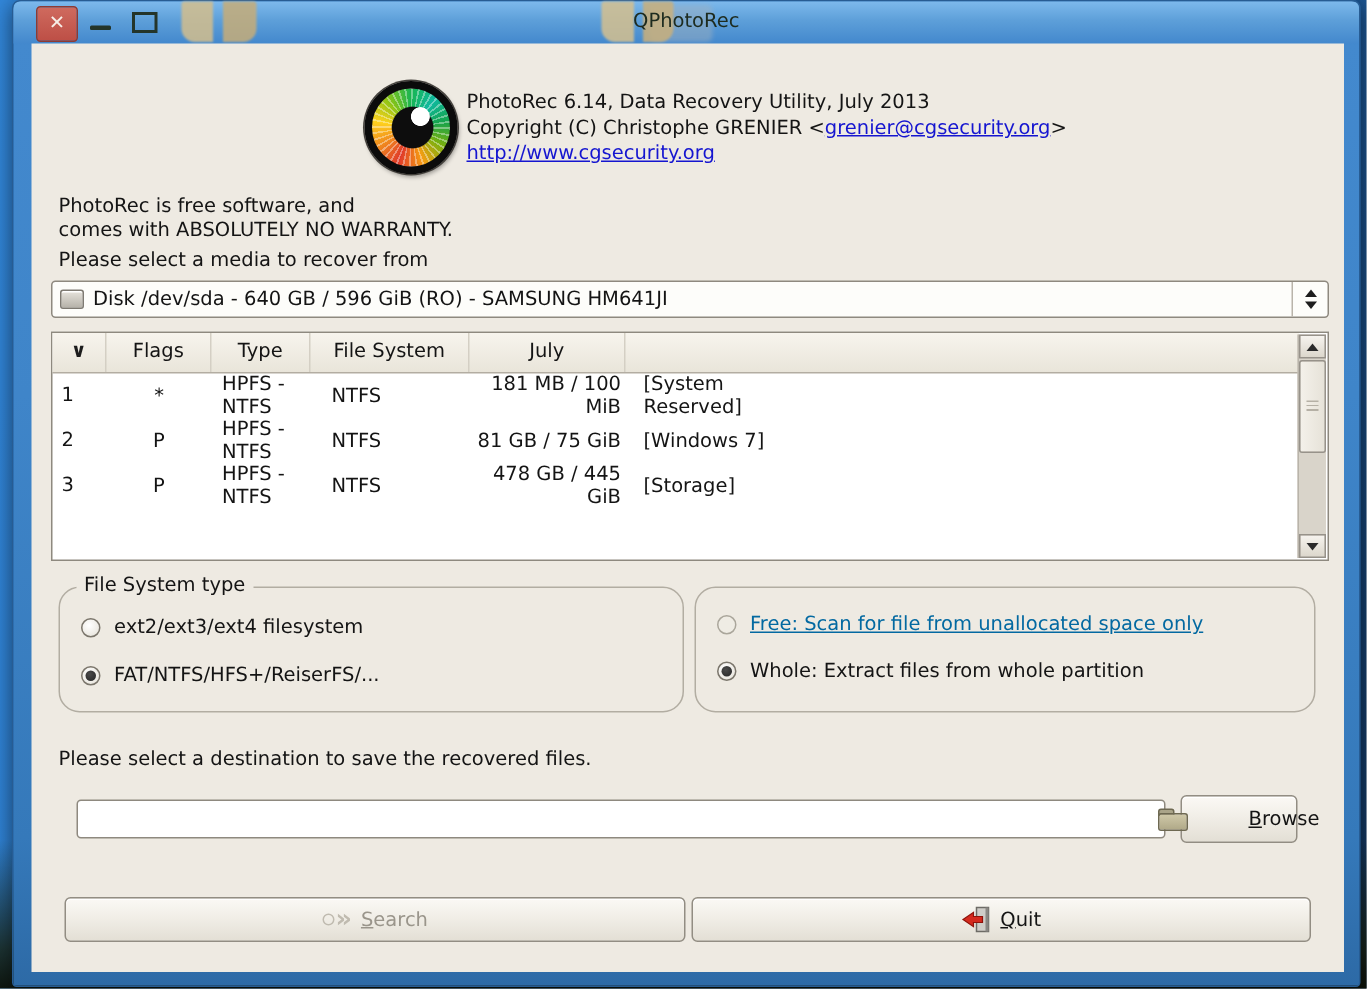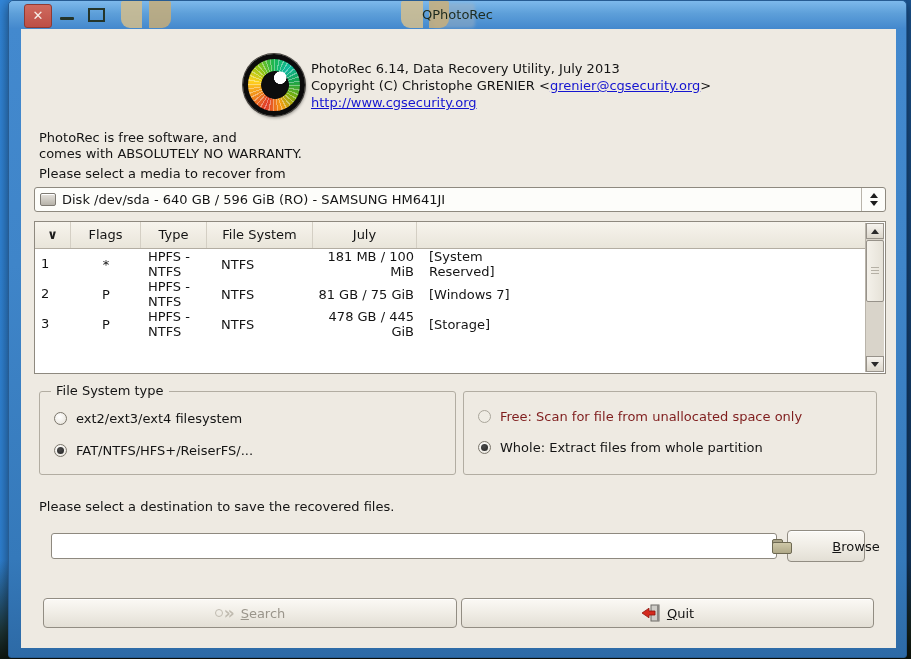--- a/index.html
+++ b/index.html
@@ -86,35 +86,35 @@
     border:1px solid #97928a;box-sizing:border-box;display:flex;align-items:center;justify-content:center;}
   .sb-up{top:0;}
   .sb-down{bottom:0;}
   .sb-tri-up{width:0;height:0;border-left:4px solid transparent;border-right:4px solid transparent;border-bottom:5px solid #2a2a2a;}
   .sb-tri-down{width:0;height:0;border-left:4px solid transparent;border-right:4px solid transparent;border-top:5px solid #2a2a2a;}
   .sb-thumb{position:absolute;left:0;right:0;top:17px;height:62px;border:1px solid #97928a;box-sizing:border-box;
     background:linear-gradient(to right,#f4f1ea,#e6e2d8);border-radius:2px;}
   .sb-thumb::after{content:"";position:absolute;left:4px;right:4px;top:26px;height:8px;
     background:repeating-linear-gradient(to bottom,#b5b0a5 0 1px,rgba(0,0,0,0) 1px 3px);}
   
-  .groupbox{position:absolute;border:1px solid #b2ada2;border-radius:3px;box-sizing:border-box;}
+  .groupbox{position:absolute;border:1px solid #b2ada2;border-radius:14px;box-sizing:border-box;}
   .gb-left{left:18px;top:362px;width:417px;height:84px;}
   .gb-right{left:442px;top:362px;width:414px;height:84px;}
   .gb-legend{position:absolute;top:-9px;left:11px;background:#eeeae2;padding:0 5px;}
   .opt-row{display:flex;align-items:center;gap:9px;margin:0 0 0 14px;}
   .gb-left .opt-row{margin-top:19px;}
   .gb-left .opt-row + .opt-row{margin-top:17px;}
   .gb-right .opt-row{margin-top:17px;}
   .gb-right .opt-row + .opt-row{margin-top:16px;}
   .radio{width:13px;height:13px;border-radius:50%;border:1px solid #7b766c;box-sizing:border-box;
     background:radial-gradient(circle at 40% 35%,#ffffff,#e4e0d6);position:relative;flex:0 0 auto;}
   .radio.checked::after{content:"";position:absolute;left:2px;top:2px;width:7px;height:7px;border-radius:50%;
     background:radial-gradient(circle at 40% 35%,#4a4a4a,#242424);}
   .radio.disabled{border-color:#aaa69b;background:#efece4;}
-  .opt-label.disabled{color:#7f1d1d;}
+  .opt-label.disabled{color:#0369a1;text-decoration:underline;}
   
   .dest-label{position:absolute;left:18px;top:470px;}
   .dest-input{position:absolute;left:30px;top:504px;width:726px;height:26px;box-sizing:border-box;
     border:1px solid #8e897f;border-radius:3px;background:#fff;font:inherit;padding:0 6px;outline:none;}
   .btn{background:linear-gradient(to bottom,#fbf9f5 0%,#f1eee7 45%,#e3dfd5 100%);
     border:1px solid #928d83;border-radius:4px;box-sizing:border-box;
     display:flex;align-items:center;justify-content:center;gap:6px;cursor:default;
     box-shadow:inset 0 1px 0 #fff;}
   .browse-btn{position:absolute;left:766px;top:501px;width:78px;height:32px;gap:40px;}
   .folder-icon{width:20px;height:15px;position:relative;flex:0 0 auto;}

